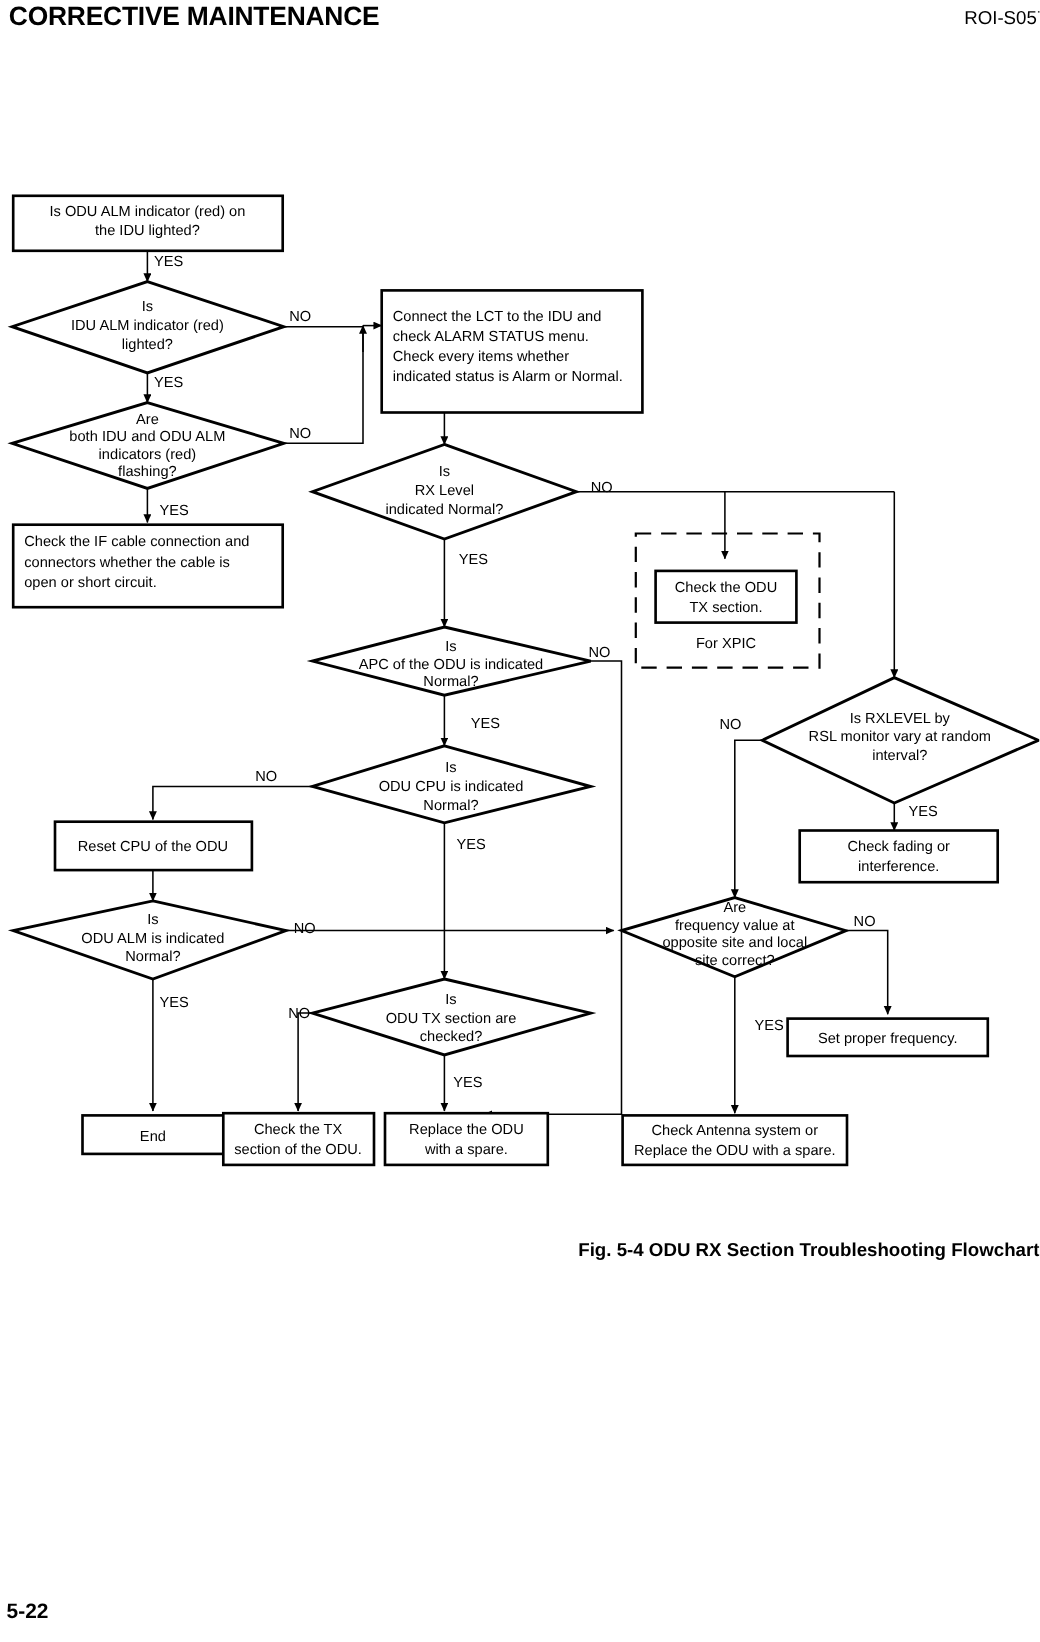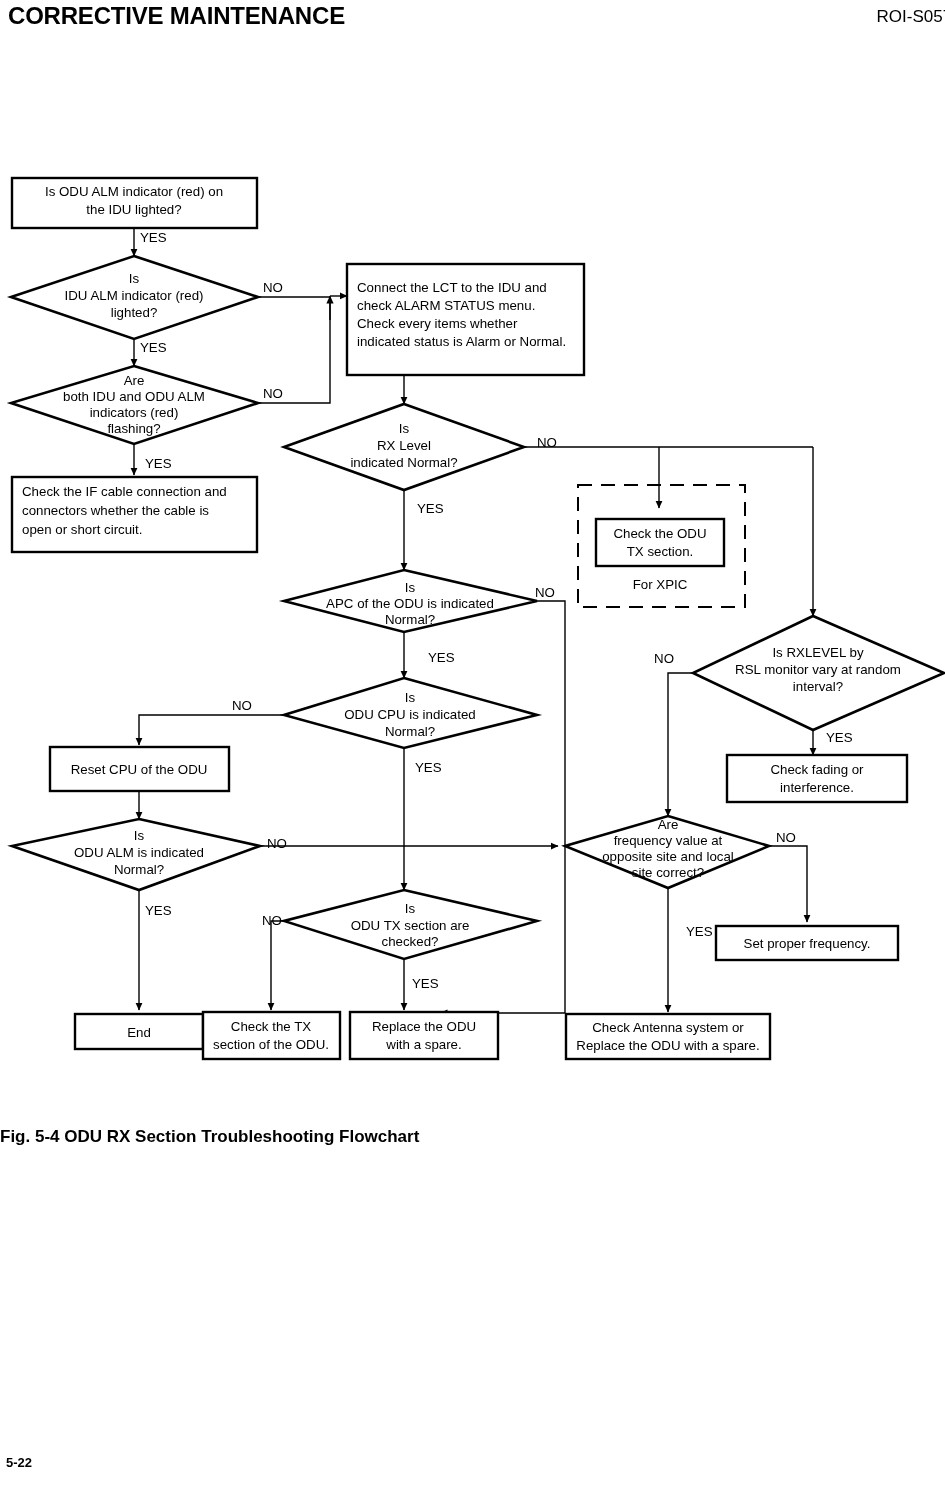--- a/index.html
+++ b/index.html
@@ -1,22 +1,22 @@
 <!DOCTYPE html>
 <html><head>
 <meta charset="utf-8">
 <style>
   html,body{margin:0;padding:0;background:#fff;}
   body{width:945px;height:1493px;position:relative;font-family:"Liberation Sans",sans-serif;color:#000;}
   .page{position:relative;width:945px;height:1493px;overflow:hidden;}
   .hdr{position:absolute;top:2px;left:0;width:945px;height:34px;padding-left:32px;}
   .hdr-left{position:absolute;left:8px;top:0;font-size:24px;font-weight:bold;letter-spacing:-0.2px;}
   .hdr-right{position:absolute;right:6px;top:5px;font-size:17px;font-weight:normal;}
-  .caption{position:absolute;left:0;top:1127px;width:945px;text-align:left;font-size:17px;font-weight:bold;}
-  .footer{position:absolute;left:6px;top:1455px;font-size:13px;font-weight:bold;}
+  .caption{position:absolute;left:0;top:1127px;width:945px;text-align:right;font-size:17px;font-weight:bold;}
+  .footer{position:absolute;left:6px;top:1455px;font-size:19px;font-weight:bold;}
   svg{position:absolute;left:0;top:0;}
   svg text{font-family:"Liberation Sans",sans-serif;font-size:13.3px;fill:#000;}
   .lbl{font-size:13.3px;}
 </style>
 </head>
 <body>
 
 <div class="page">
 
   <div class="hdr">

